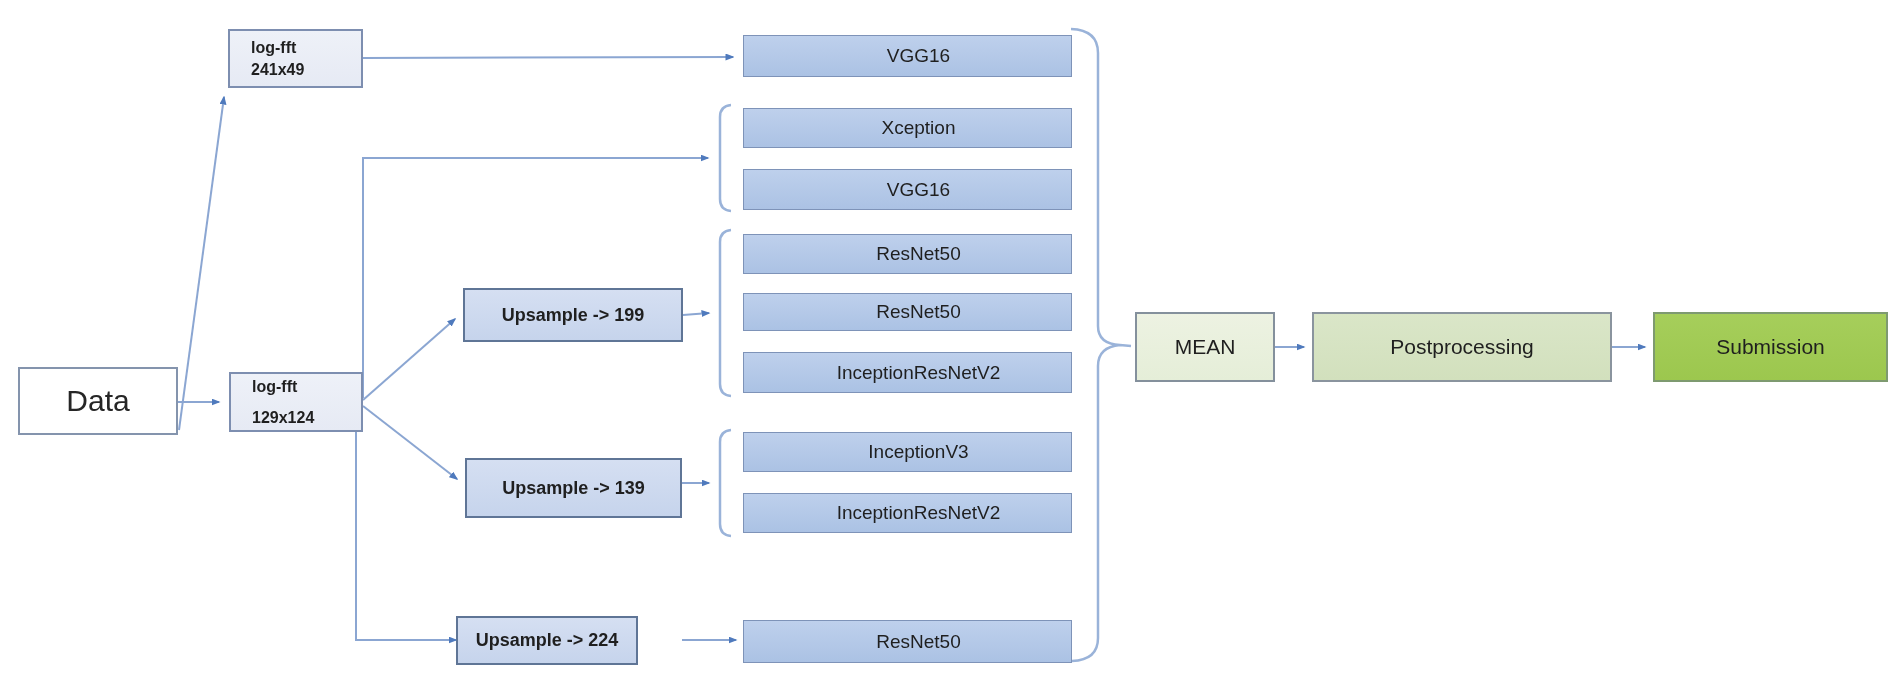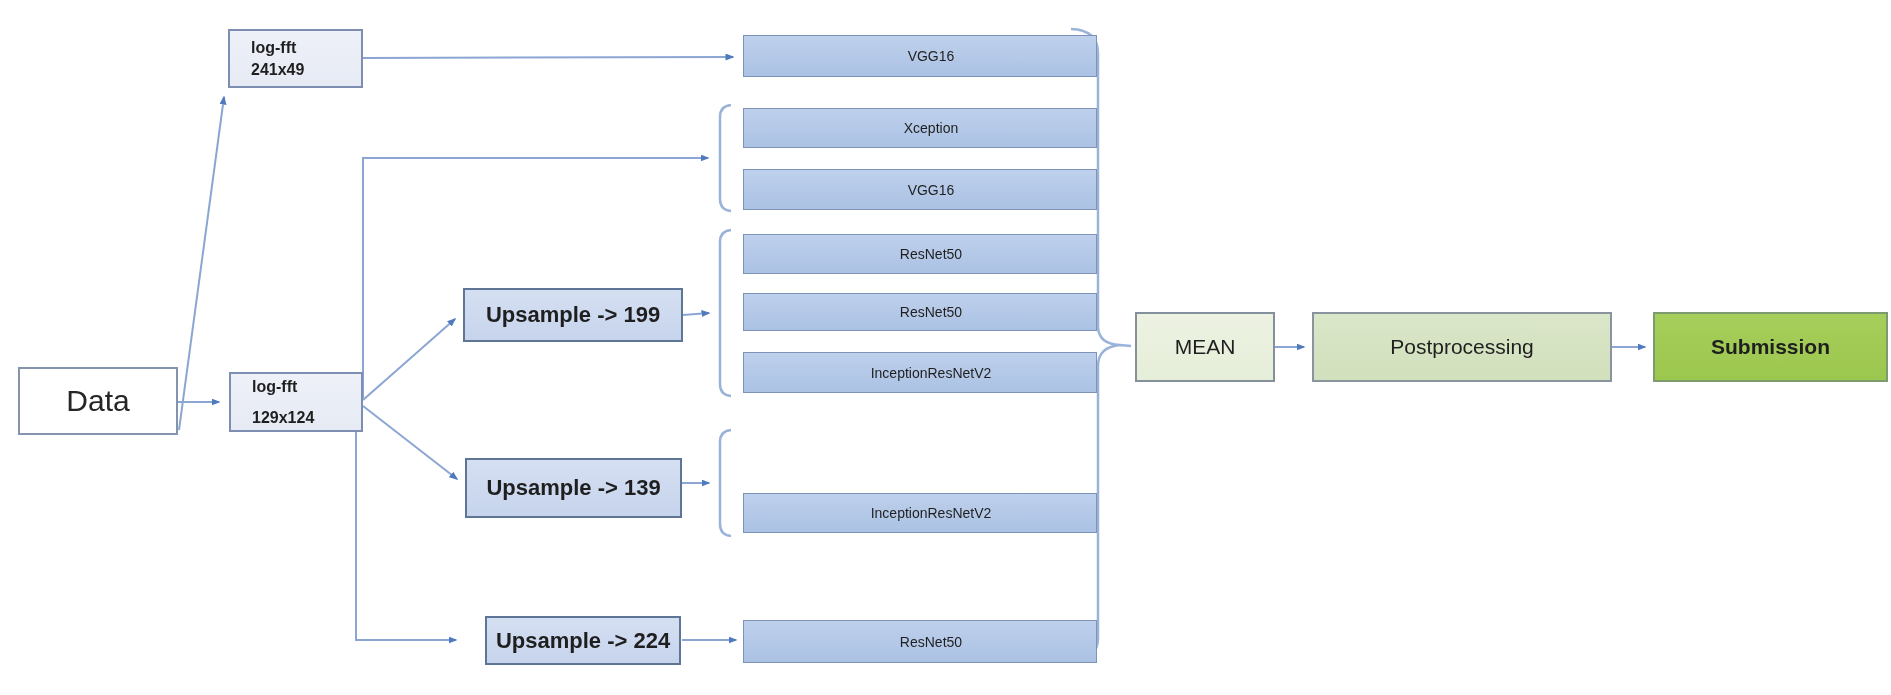--- a/index.html
+++ b/index.html
@@ -31,31 +31,31 @@
     border:2px solid #7d8eb0;
     font-size:16px;font-weight:bold;line-height:1.35;
     justify-content:flex-start;padding-left:21px;text-align:left;
   }
   .logfft-top{left:228px;top:29px;width:135px;height:59px;}
   .logfft-main{left:229px;top:372px;width:134px;height:60px;}
   
   .upsample{
     background:linear-gradient(#d5dff2,#c6d4ec);
     border:2px solid #5f7596;
-    font-size:22px;font-weight:600;
+    font-size:18px;font-weight:600;
   }
   .up199{left:463px;top:288px;width:220px;height:54px;}
   .up139{left:465px;top:458px;width:217px;height:60px;}
-  .up224{left:485px;top:616px;width:196px;height:49px;}
+  .up224{left:456px;top:616px;width:182px;height:49px;}
   
   .model-box{
-    left:743px;width:354px;
+    left:743px;width:329px;
     background:linear-gradient(#bed0ec,#abc2e4);
     border:1.5px solid #7e93b8;
-    font-size:14px;font-weight:500;padding-left:22px;
+    font-size:19px;font-weight:500;padding-left:22px;
   }
   .m0{top:35px;height:42px;}
   .m1{top:108px;height:40px;text-align:right;}
   .m2{top:169px;height:41px;}
   .m3{top:234px;height:40px;}
   .m4{top:293px;height:38px;}
   .m5{top:352px;height:41px;}
   .m6{top:432px;height:40px;}
   .m7{top:493px;height:40px;}
   .m8{top:620px;height:43px;}
@@ -70,21 +70,20 @@
     left:1312px;top:312px;width:300px;height:70px;
     background:linear-gradient(#dae6c8,#d2e0bd);
     border:2px solid #8a949e;
     font-size:21px;
   }
   .subm-box{
     left:1653px;top:312px;width:235px;height:70px;
     background:linear-gradient(#a6ce5b,#9cc74e);
     border:2px solid #7e9a70;
     font-size:21px;
-    font-weight:bold;
   }
 </style>
 </head>
 <body>
 
 <div id="stage">
 
   <svg id="wires" viewBox="0 0 1891 695" xmlns="http://www.w3.org/2000/svg">
     <defs>
       <marker id="arrow" markerWidth="9" markerHeight="8" refX="7.5" refY="3.5" orient="auto" markerUnits="userSpaceOnUse" viewBox="0 0 9 8">
@@ -162,20 +161,23 @@
   </div>
   <div class="node model-box m3">
     <span>ResNet50</span>
   </div>
   <div class="node model-box m4">
     <span>ResNet50</span>
   </div>
   <div class="node model-box m5">
     <span>InceptionResNetV2</span>
   </div>
+  <div class="node model-box m6">
+    <span>InceptionV3</span>
+  </div>
   <div class="node model-box m7">
     <span>InceptionResNetV2</span>
   </div>
   <div class="node model-box m8">
     <span>ResNet50</span>
   </div>
 
   <div class="node post-box">
     <span>Postprocessing</span>
   </div>

